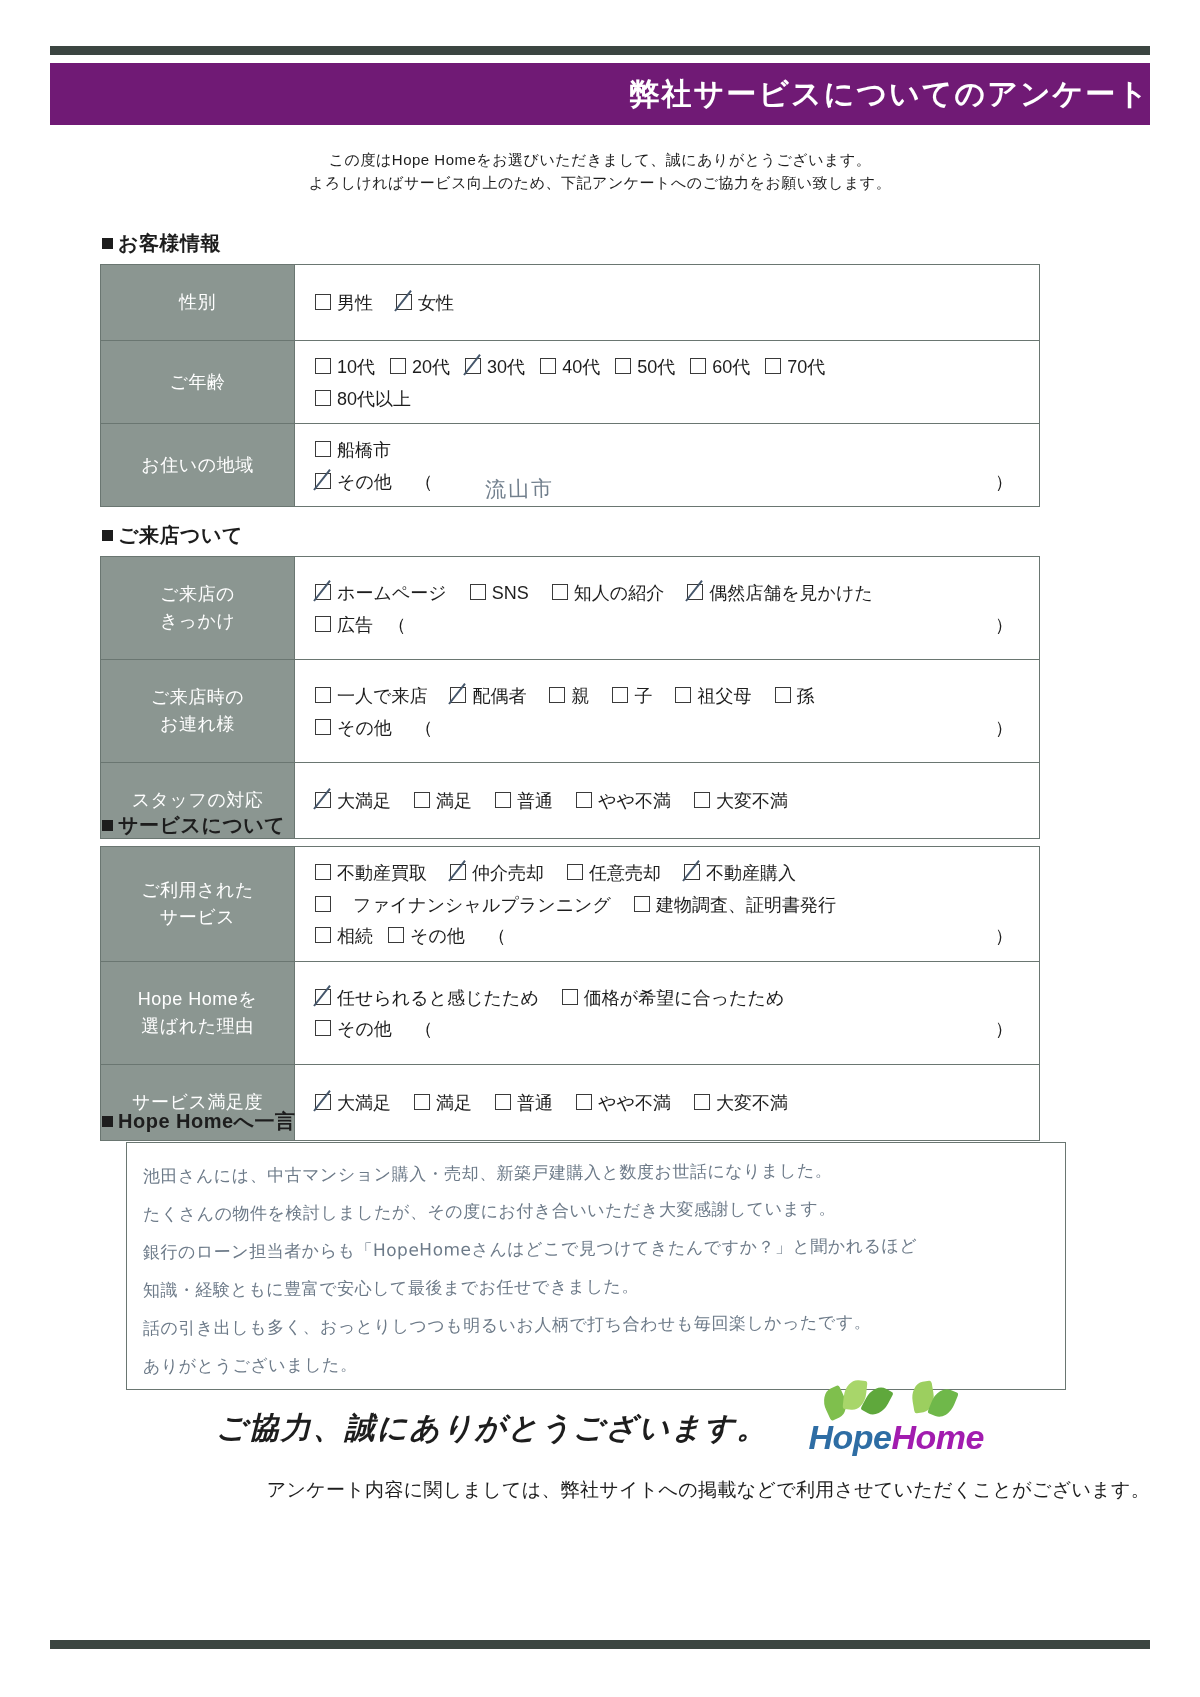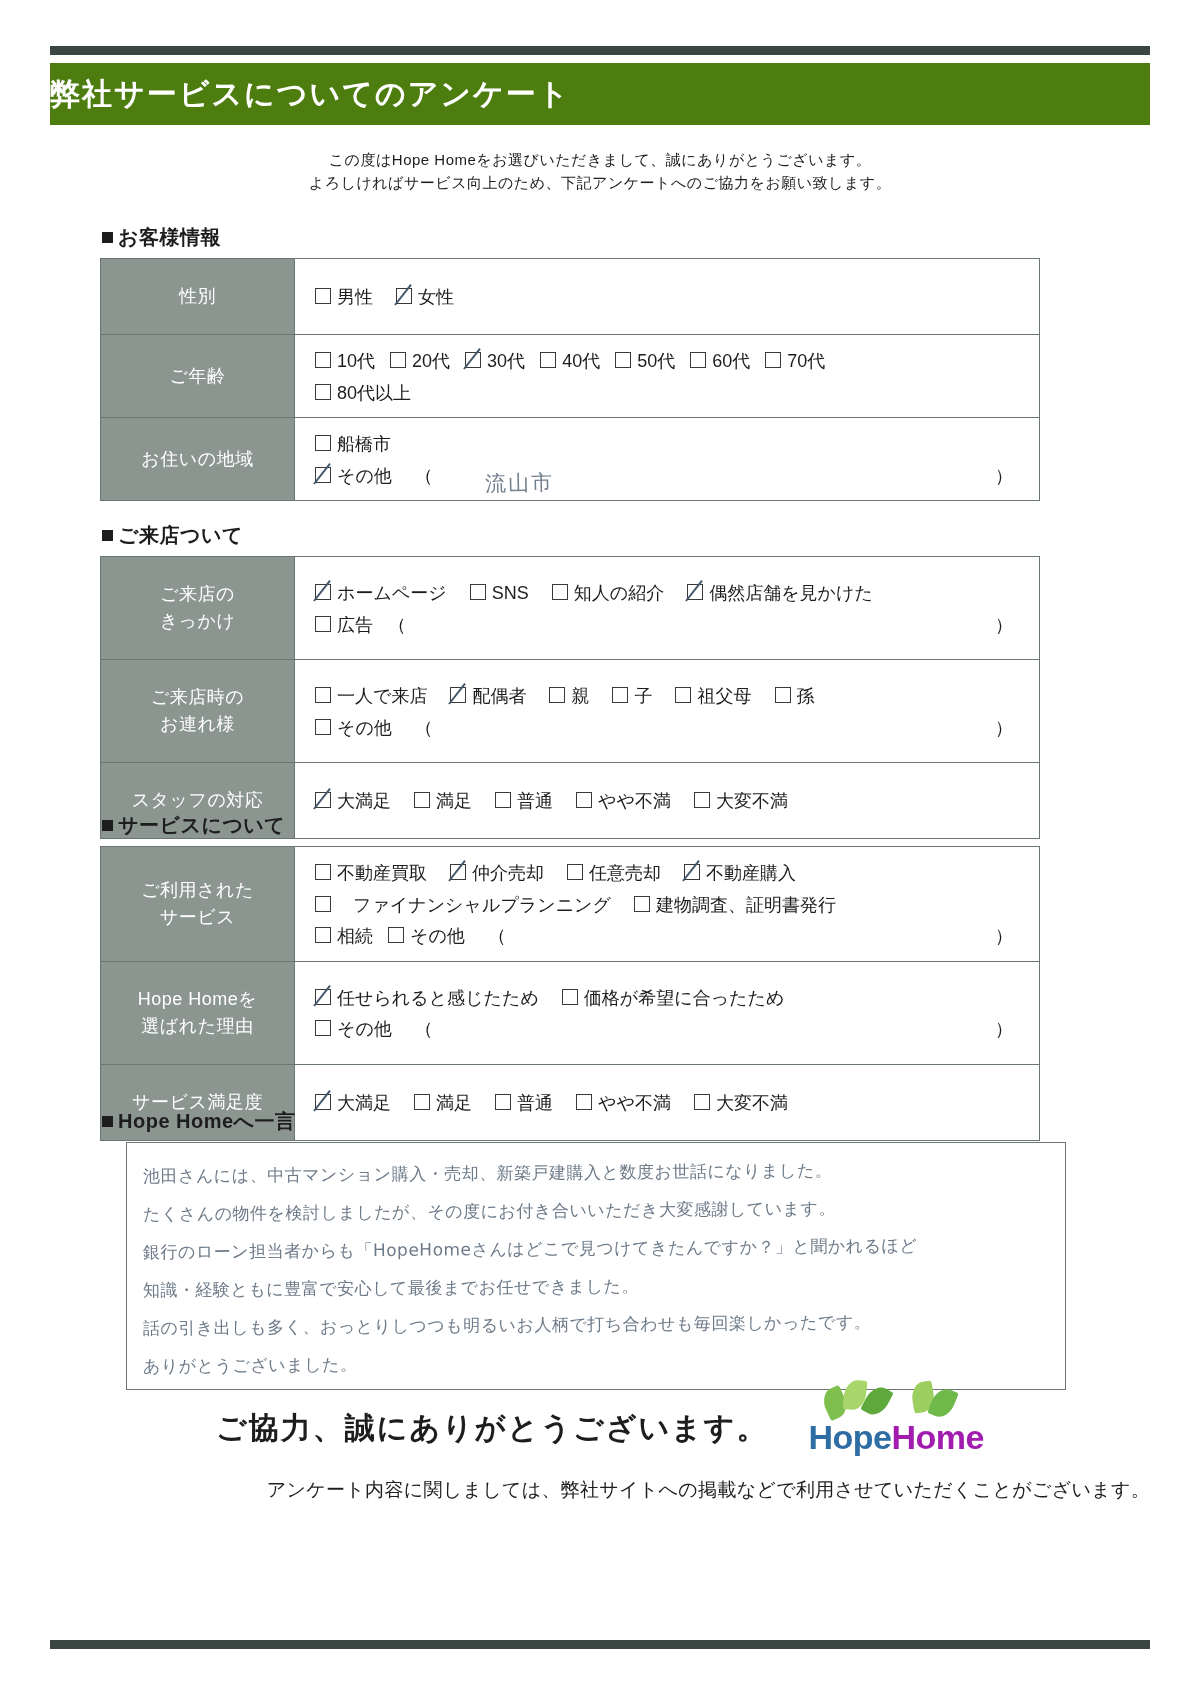--- a/index.html
+++ b/index.html
@@ -40,25 +40,25 @@
     height: 9px;
     background: #3b4541;
   }
 
   
   .title-banner {
     position: absolute;
     left: 50px; right: 50px;
     top: 63px;
     height: 62px;
-    background: #4d7c0f;
+    background: #701a75;
     color: #ffffff;
     display: flex;
     align-items: center;
-    justify-content: flex-start;
+    justify-content: flex-end;
     letter-spacing: 2px;
   }
   .title-banner .txt {
     font-size: 30px;
     font-weight: bold;
   }
 
   
   .intro {
     position: absolute;
@@ -143,21 +143,21 @@
     border-top: 2px solid #44566b;
     transform: rotate(-52deg);
     transform-origin: left center;
   }
   .paren-close {
     position: absolute;
     right: 22px;
   }
 
   
-  .block-customer { position: absolute; left: 100px; top: 224px; }
+  .block-customer { position: absolute; left: 100px; top: 230px; }
   .block-visit    { position: absolute; left: 100px; top: 522px; }
   .block-service  { position: absolute; left: 100px; top: 812px; }
   .block-comment  { position: absolute; left: 100px; top: 1108px; }
 
   
   .hand {
     font-family: "DejaVu Sans", sans-serif;
     color: #5a6a7a;
     font-size: 21px;
     letter-spacing: 2px;
@@ -197,20 +197,21 @@
   .footer {
     position: absolute;
     left: 50px; right: 50px;
     top: 1400px;
   }
   .footer-row {
     display: flex;
     align-items: center;
     justify-content: center;
     gap: 40px;
+    font-style: italic;
   }
   .thanks {
     font-size: 30px;
     font-weight: bold;
     letter-spacing: 2px;
   }
   .logo {
     display: flex;
     align-items: flex-end;
     position: relative;

